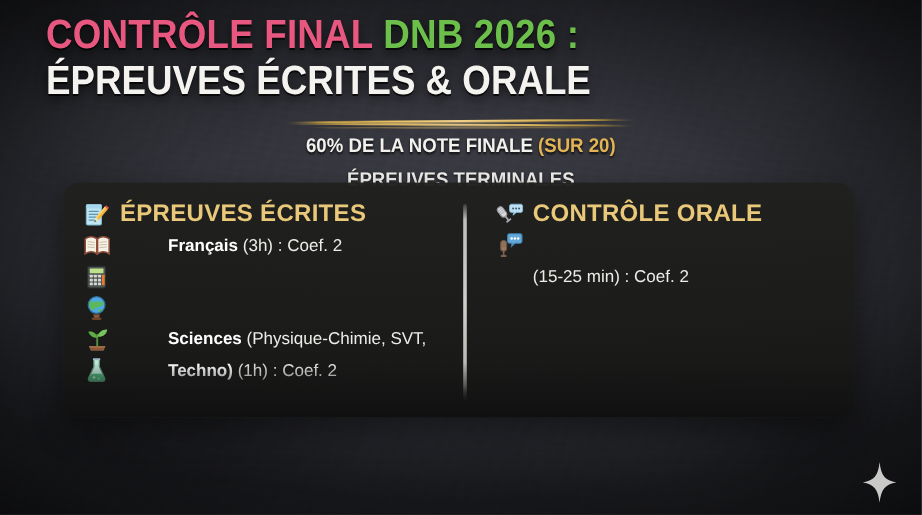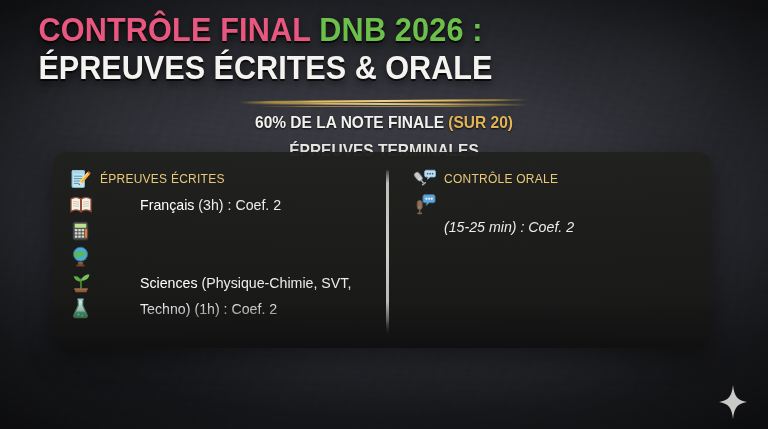--- a/index.html
+++ b/index.html
@@ -112,27 +112,27 @@
     border-radius:2px;
   }
 
   .row{display:flex;align-items:center;min-height:25px;margin-bottom:1px;}
   .icon{
     width:25px;min-width:25px;height:23px;margin-right:7px;
     display:flex;align-items:center;justify-content:center;
     font-size:15px;line-height:1;
   }
   .row-text{font-size:14.2px;line-height:18px;color:#F3F2EE;white-space:nowrap;}
-  .row-text b{font-weight:400;color:#FFFFFF;padding-left:40px;}
+  .row-text b{font-weight:700;color:#FFFFFF;padding-left:40px;}
   .row-text span.light{font-weight:400;color:#EDECE8;}
   .head-text{
-    font-size:12px;font-weight:400;letter-spacing:.25px;color:#E9C87A;
+    font-size:20px;font-weight:700;letter-spacing:.25px;color:#E9C87A;
     white-space:nowrap;
   }
-  .row-cont{display:flex;min-height:25px;font-style:italic;}
+  .row-cont{display:flex;align-items:center;min-height:25px;}
   .row-cont .spacer{width:32px;min-width:32px;}
 
   
   .sparkle{
     position:absolute;left:719px;top:385px;width:28px;height:34px;
   }
   .sparkle svg{display:block;}
 </style>
 </head>
 <body>

